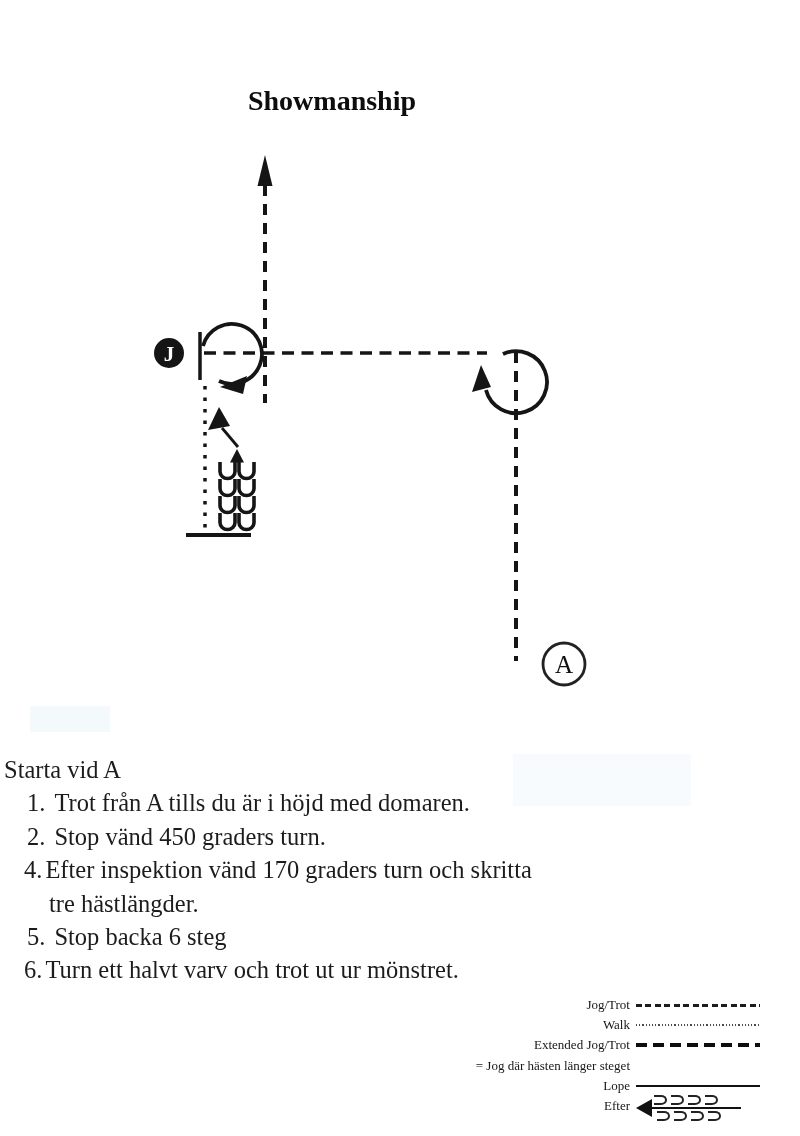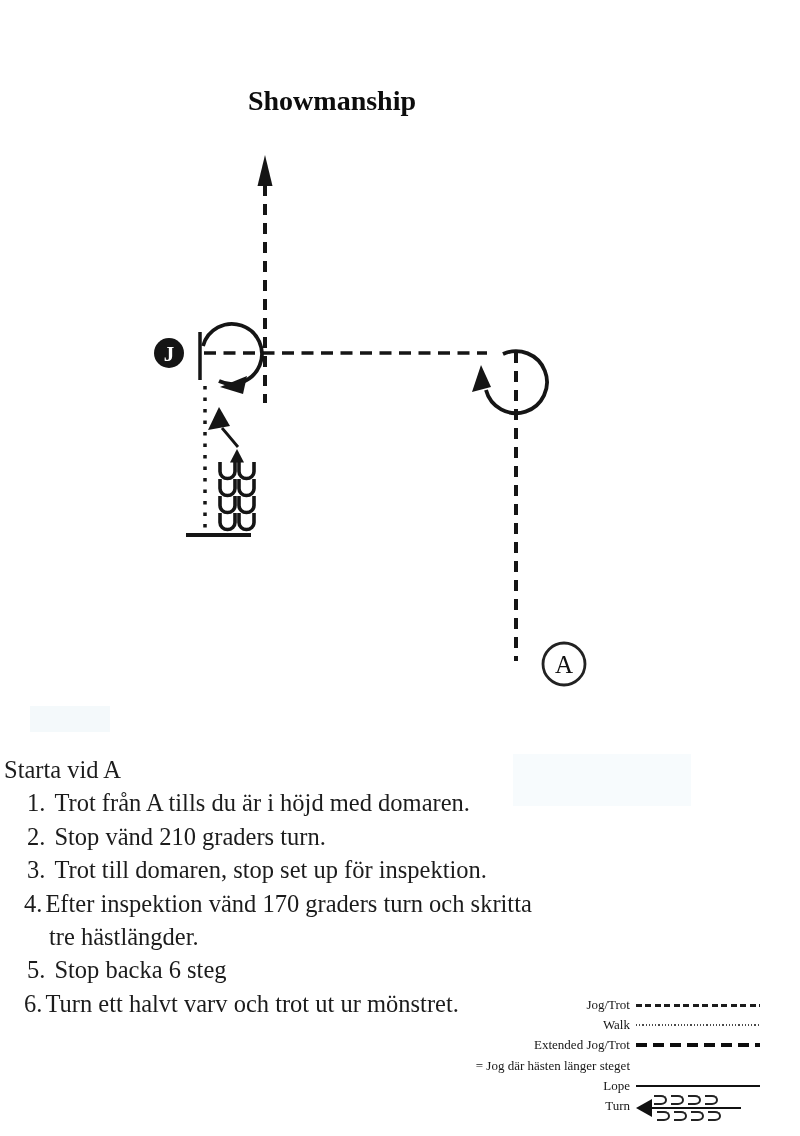--- a/index.html
+++ b/index.html
@@ -128,24 +128,21 @@
     <path class="curve" d="M 238 307 Q 228 295 222 288"></path>
     <polygon class="fill" points="219,267 208,290 230,286"></polygon>
   </svg>
 
   <div class="instructions">
     <div class="intro">Starta vid A</div>
     <div class="iline">
       <span class="num">1.</span><span>Trot från A tills du är i höjd med domaren.</span>
     </div>
     <div class="iline">
-      <span class="num">2.</span><span>Stop vänd 210 graders turn.</span>
-    </div>
-    <div class="iline">
-      <span class="num">3.</span><span>Trot till domaren, stop set up för inspektion.</span>
+      <span class="num">2.</span><span>Stop vänd 450 graders turn.</span>
     </div>
     <div class="iline tight">
       <span class="num">4.</span><span>Efter inspektion vänd 170 graders turn och skritta</span>
     </div>
     <div class="cont">tre hästlängder.</div>
     <div class="iline">
       <span class="num">5.</span><span>Stop backa 6 steg</span>
     </div>
     <div class="iline tight">
       <span class="num">6.</span><span>Turn ett halvt varv och trot ut ur mönstret.</span>
@@ -175,21 +172,21 @@
       <span class="llabel">= Jog där hästen länger steget</span>
       <span class="lsample"></span>
     </div>
     <div class="lrow">
       <span class="llabel">Lope</span>
       <span class="lsample">
           <span class="line lope"></span>
         </span>
     </div>
     <div class="lrow">
-      <span class="llabel">Turn</span>
+      <span class="llabel">Efter</span>
       <span class="lsample backsym">
         <span class="back-arrowhead"></span>
         <span class="back-shaft"></span>
         <span class="shoe-row top">
           <i class="bshoe"></i>
             <i class="bshoe"></i>
             <i class="bshoe"></i>
             <i class="bshoe"></i>
         </span>
         <span class="shoe-row bot">

